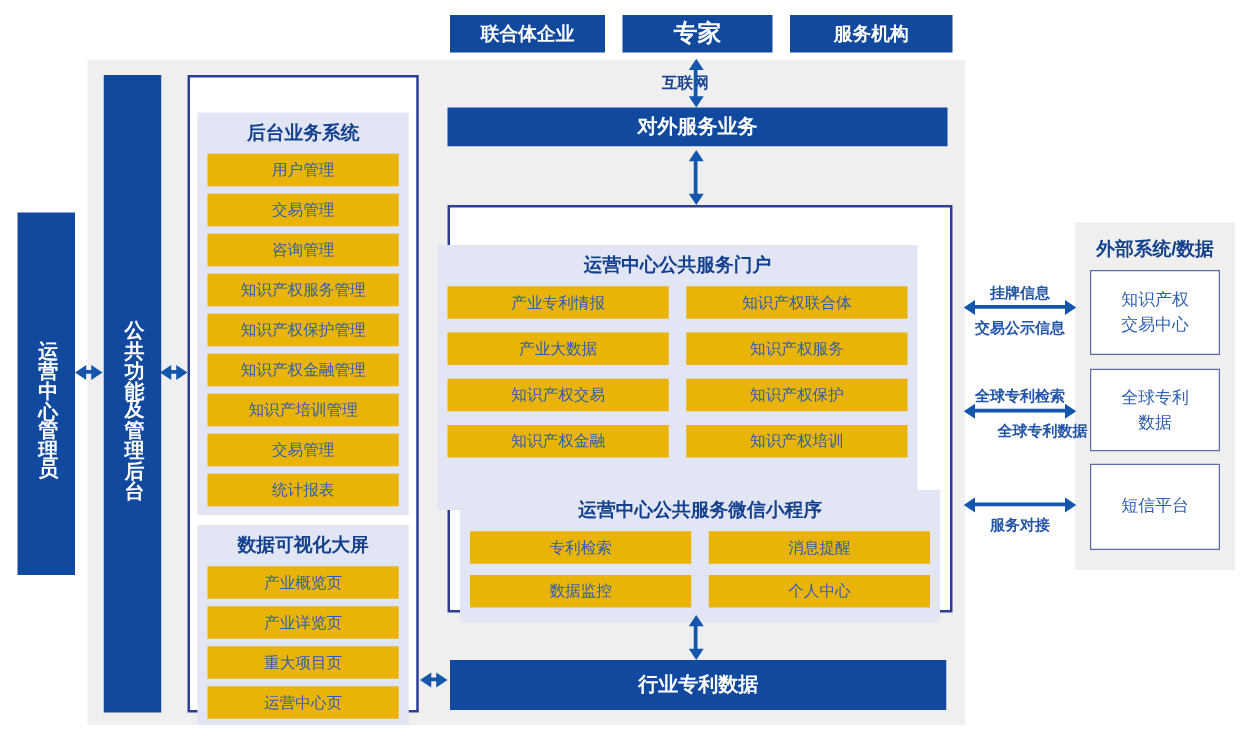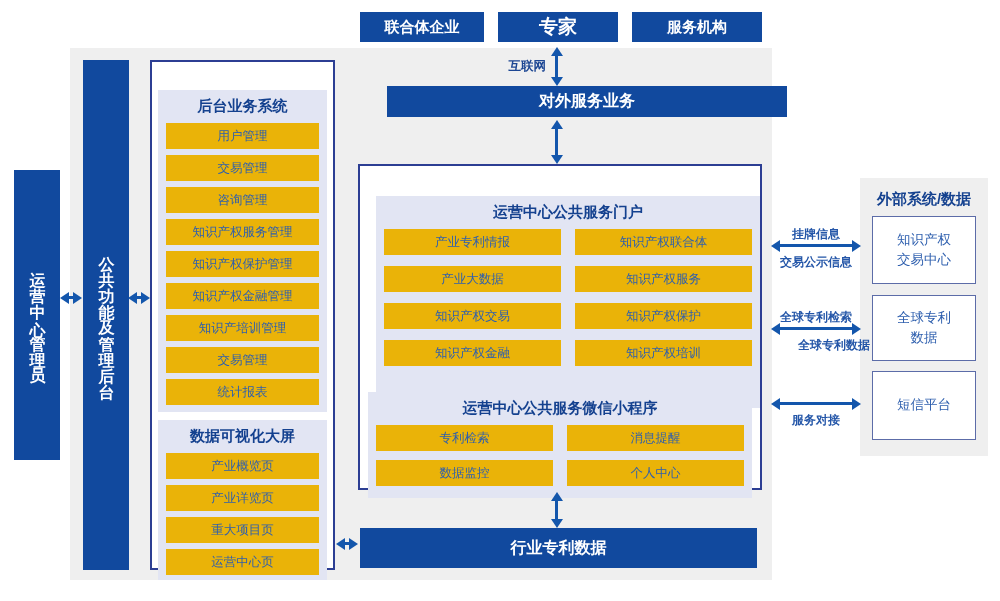--- a/index.html
+++ b/index.html
@@ -58,24 +58,24 @@
   <div class="bluebox" style="left:360px;top:12px;width:124px;height:30px;font-size:15px;">
     <span>联合体企业</span>
   </div>
   <div class="bluebox" style="left:498px;top:12px;width:120px;height:30px;font-size:19px;">
     <span>专家</span>
   </div>
   <div class="bluebox" style="left:632px;top:12px;width:130px;height:30px;font-size:15px;">
     <span>服务机构</span>
   </div>
 
-  <div class="small-label" style="left:496px;top:58px;width:50px;text-align:right;">互联网</div>
+  <div class="small-label" style="left:517px;top:58px;width:50px;text-align:right;">互联网</div>
   <div class="v-arrow" style="left:555px;top:55px;height:23px;"></div>
 
-  <div class="bluebox" style="left:358px;top:86px;width:400px;height:31px;font-size:16px;margin-left:29px;">
+  <div class="bluebox" style="left:358px;top:86px;width:400px;height:31px;font-size:16px;">
     <span>对外服务业务</span>
   </div>
 
   <div class="v-arrow" style="left:555px;top:128px;height:28px;"></div>
 
   <div class="vbar" style="left:14px;top:170px;width:46px;height:290px;">
     <span>运营中心管理员</span>
   </div>
   <div class="h-arrow" style="left:68px;top:296px;width:6px;"></div>
   <div class="vbar" style="left:83px;top:60px;width:46px;height:510px;">
@@ -105,21 +105,21 @@
     <div class="stack">
       <div class="item">产业概览页</div>
       <div class="item">产业详览页</div>
       <div class="item">重大项目页</div>
       <div class="item">运营中心页</div>
     </div>
   </div>
 
   <div class="outer-box" style="left:358px;top:164px;width:404px;height:326px;"></div>
 
-  <div class="panel" style="left:376px;top:176px;width:384px;height:212px;">
+  <div class="panel" style="left:350px;top:176px;width:384px;height:212px;">
     <div class="panel-title">运营中心公共服务门户</div>
     <div class="grid2">
       <div class="item">产业专利情报</div>
       <div class="item">知识产权联合体</div>
       <div class="item">产业大数据</div>
       <div class="item">知识产权服务</div>
       <div class="item">知识产权交易</div>
       <div class="item">知识产权保护</div>
       <div class="item">知识产权金融</div>
       <div class="item">知识产权培训</div>

